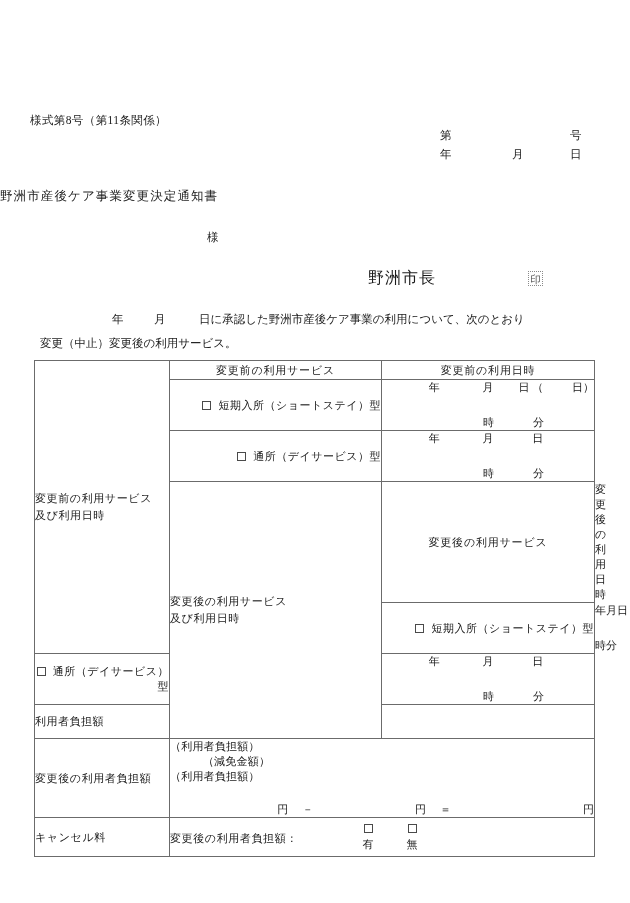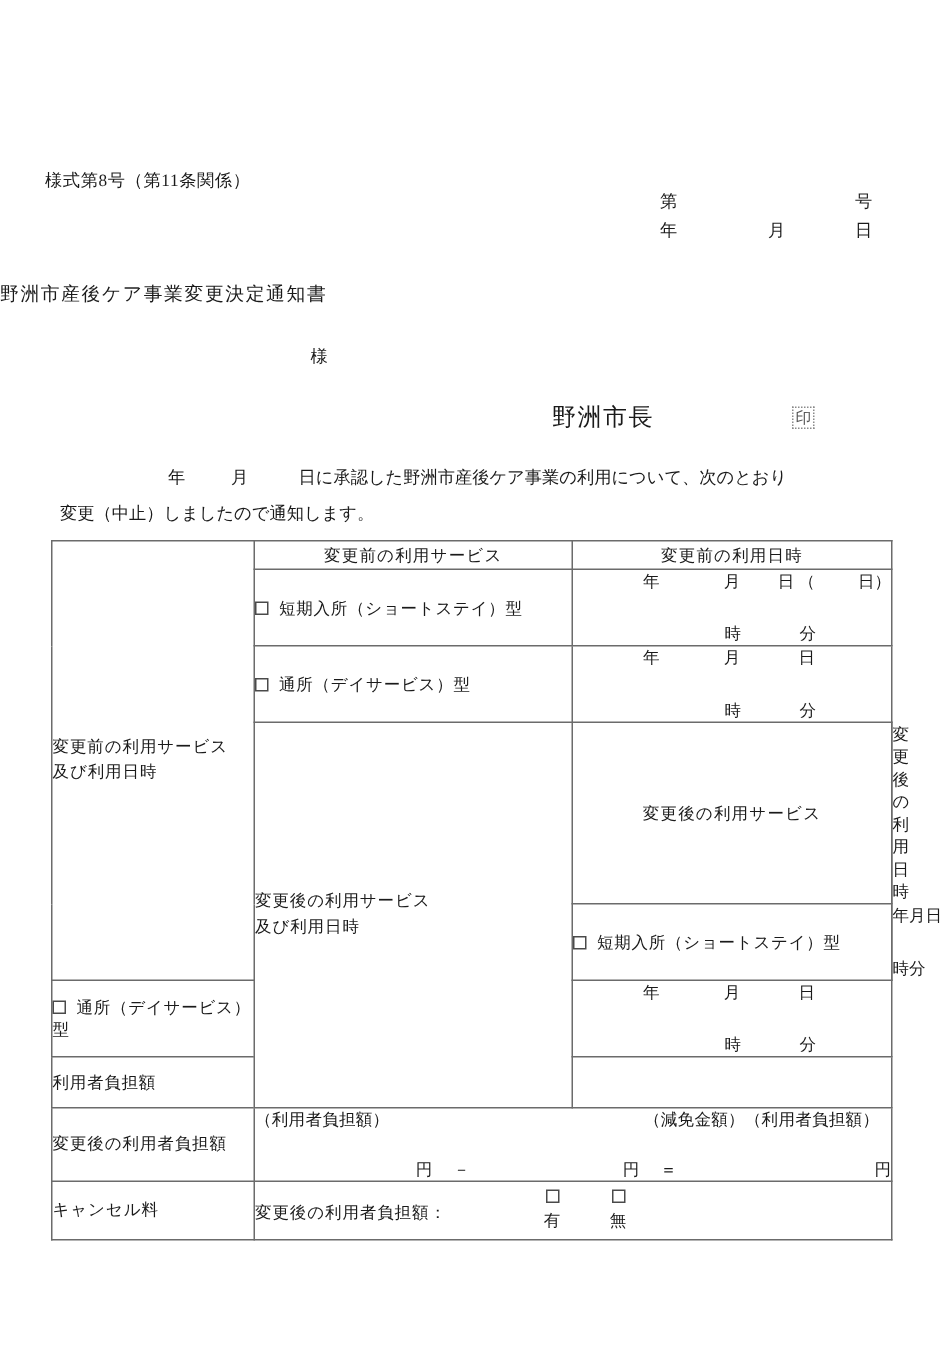--- a/index.html
+++ b/index.html
@@ -129,20 +129,21 @@
     text-align: center;
     padding: 7px 0 7px;
     letter-spacing: 0.8px;
     height: 18px;
   }
   .cell-service {
     padding: 8px 0 8px 12px;
     letter-spacing: 0.5px;
     height: 47px;
     vertical-align: top;
+    text-align: right;
   }
   .cell-service .cb {
     display: inline-block;
     width: 9px;
     height: 9px;
     border: 1px solid #4a4a4a;
     margin-right: 7px;
     vertical-align: -1px;
     box-sizing: border-box;
   }
@@ -173,23 +174,24 @@
 
   
   .cell-fee {
     padding: 8px 10px 9px 12px;
     height: 44px;
   }
   .fee-labels {
     display: flex;
     white-space: nowrap;
     letter-spacing: 0.2px;
+    flex-direction: column;
   }
   .fl-1 { width: 202px; }
-  .fl-2 { width: 133px; text-align: right; }
+  .fl-2 { width: 133px; text-align: center; }
   .fl-3 { width: 100px; text-align: left; }
 
   .fee-values {
     display: flex;
     white-space: nowrap;
     margin-top: 18px;
   }
   .fv-1 { width: 126px; text-align: right; }
   .fv-op1 { width: 86px; text-align: left; padding-left: 14px; }
   .fv-2 { width: 46px; text-align: right; }
@@ -260,21 +262,21 @@
 
   <div class="addressee">様</div>
 
   <div class="issuer-row">
     <span class="issuer-name">野洲市長</span>
     <span class="seal-box">印</span>
   </div>
 
   <div class="body-text">
     <span class="bt-lead"></span><span class="bt-year">年</span><span class="bt-month">月</span><span>日に承認した野洲市産後ケア事業の利用について、次のとおり</span><br>
-    <span>変更（中止）しましたので通知します。</span>
+    <span>変更（中止）変更後の利用サービス。</span>
   </div>
 
   <table class="form-table">
     <colgroup>
       <col class="col-label">
       <col class="col-service">
       <col class="col-time">
     </colgroup>
     <tbody>
 

